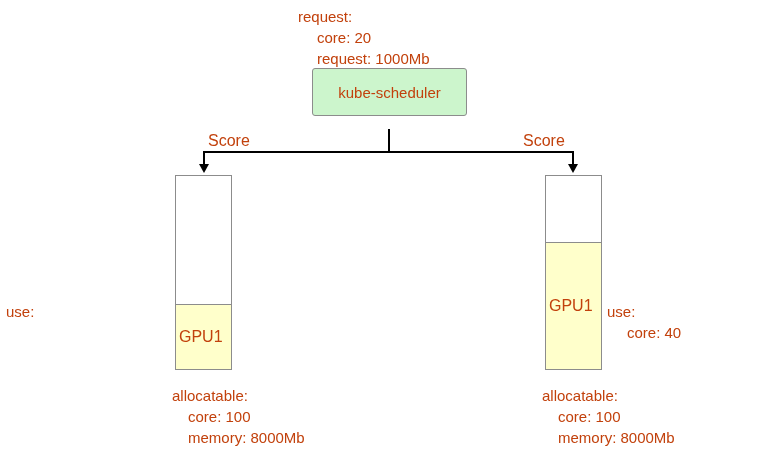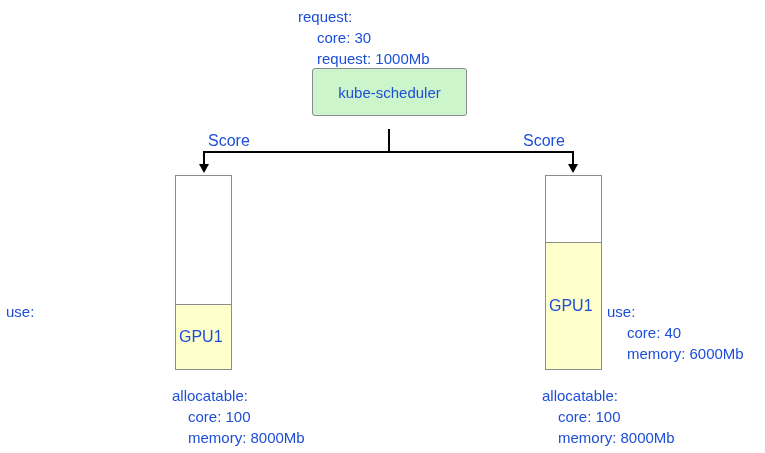--- a/index.html
+++ b/index.html
@@ -2,21 +2,21 @@
 <html><head>
 <meta charset="utf-8">
 <style>
   * { margin: 0; padding: 0; box-sizing: border-box; }
   body { background: #ffffff; font-family: "Liberation Sans", sans-serif; }
   .canvas {
     position: relative;
     width: 765px;
     height: 453px;
     background: #ffffff;
-    color: #1d4ed8;
+    color: #c2410c;
     overflow: hidden;
   }
   .textblock {
     position: absolute;
     font-size: 15px;
     line-height: 21px;
     white-space: nowrap;
   }
   .textblock .indent { display: block; }
   .scorelabel {
@@ -72,21 +72,21 @@
   .arrowhead.left  { left: 199px; top: 164px; }
   .arrowhead.right { left: 568px; top: 164px; }
 </style>
 </head>
 <body>
 
 <div class="canvas">
 
   <div class="textblock" style="left:298px; top:6px;">
     <span class="indent" style="padding-left:0">request:</span>
-    <span class="indent" style="padding-left:19px">core: 30</span>
+    <span class="indent" style="padding-left:19px">core: 20</span>
     <span class="indent" style="padding-left:19px">request: 1000Mb</span>
   </div>
 
   <div class="scheduler-box">
     <span>kube-scheduler</span>
   </div>
 
   <div class="conn trunk"></div>
   <div class="conn crossbar"></div>
   <div class="conn drop-left"></div>
@@ -109,21 +109,20 @@
     </div>
   </div>
 
   <div class="textblock" style="left:6px; top:301px;">
     <span class="indent" style="padding-left:0">use:</span>
   </div>
 
   <div class="textblock" style="left:607px; top:301px;">
     <span class="indent" style="padding-left:0">use:</span>
     <span class="indent" style="padding-left:20px">core: 40</span>
-    <span class="indent" style="padding-left:20px">memory: 6000Mb</span>
   </div>
 
   <div class="textblock" style="left:172px; top:385px;">
     <span class="indent" style="padding-left:0">allocatable:</span>
     <span class="indent" style="padding-left:16px">core: 100</span>
     <span class="indent" style="padding-left:16px">memory: 8000Mb</span>
   </div>
 
   <div class="textblock" style="left:542px; top:385px;">
     <span class="indent" style="padding-left:0">allocatable:</span>

